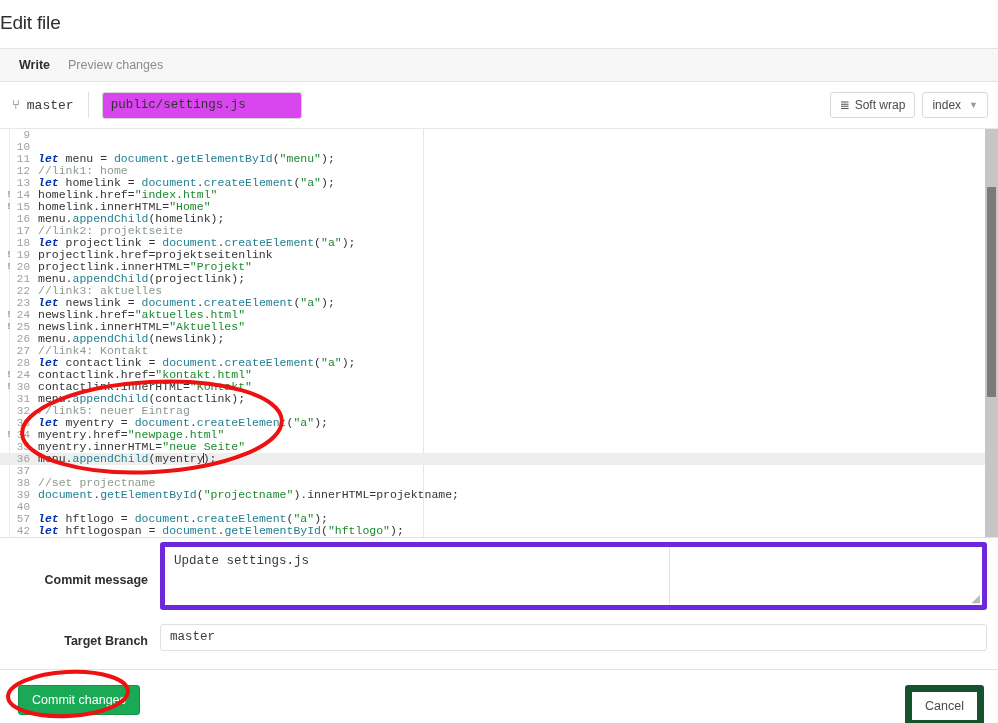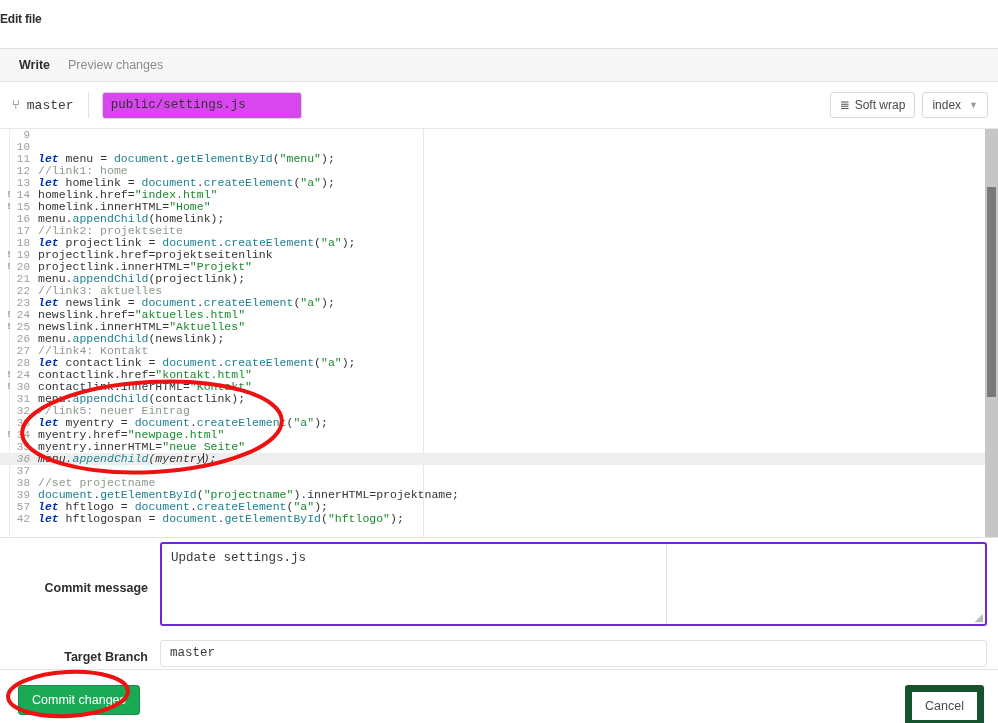--- a/index.html
+++ b/index.html
@@ -8,21 +8,21 @@
     width: 998px; height: 723px;
     background: #ffffff;
     font-family: "Liberation Sans", sans-serif;
     -webkit-font-smoothing: antialiased;
   }
   .page { position: relative; width: 998px; height: 723px; overflow: hidden; background:#fff; }
 
   
   .page-title {
     position: absolute; left: 0; top: 12px;
-    font-size: 12px; font-weight: bold; color: #2e2e2e;
+    font-size: 19px; font-weight: normal; color: #2e2e2e;
     letter-spacing: -0.2px;
   }
 
   
   .editor-card {
     position: absolute; left: 0; top: 48px; width: 998px; height: 490px;
     border: 1px solid #e3e3e3; border-left: none; border-right: none;
     background: #fff;
   }
   .tabbar {
@@ -72,21 +72,21 @@
     position: absolute; left: 9px; top: 0; bottom: 0; width: 1px; background: #ececec;
   }
   .code-divider {
     position: absolute; left: 423px; top: 0; bottom: 0; width: 1px; background: #e6e6e6;
   }
   .code-lines {
     position: absolute; left: 0; top: 0; right: 0;
     font-family: "Liberation Mono", monospace; font-size: 11.5px; line-height: 12px;
   }
   .cl { position: relative; height: 12px; white-space: pre; }
-  .cl.active { background: #eeeeee; font-style: italic; }
+  .cl.active { background: #eeeeee; }
   .ln {
     position: absolute; left: 0; width: 30px; text-align: right;
     color: #a0a0a0; font-size: 11px; user-select: none;
   }
   .mark {
     position: absolute; left: 5px; width: 8px; text-align: center;
     color: #8f8f8f; font-size: 9px; font-weight: bold;
   }
   .src { position: absolute; left: 38px; color: #333; }
 
@@ -114,22 +114,22 @@
   .anno { position: absolute; pointer-events: none; }
 
   
   .form-area { position: absolute; left: 0; top: 542px; width: 998px; }
   .form-row { display: flex; align-items: center; }
   .form-label {
     width: 160px; text-align: right; padding-right: 12px;
     font-size: 12.5px; font-weight: bold; color: #2f2f2f; padding-top: 7px;
   }
   .commit-box {
-    position: relative; width: 827px; height: 84px;
-    border: 2px solid #6d28d9; border-radius: 3px; background: #fff;
+    position: relative; width: 827px; height: 68px;
+    border: 5px solid #6d28d9; border-radius: 3px; background: #fff;
   }
   .commit-text {
     position: absolute; left: 9px; top: 7px;
     font-family: "Liberation Mono", monospace; font-size: 12.5px; color: #3a3a3a;
   }
   .commit-guide {
     position: absolute; left: 504px; top: 0; bottom: 0; width: 1px; background: #e4e4e4;
   }
   .resize-grip {
     position: absolute; right: 2px; bottom: 1px; width: 12px; height: 12px;
@@ -220,20 +220,21 @@
           <div class="cl"><span class="mark">!</span><span class="ln">30</span><span class="src"><span class="pl">contactlink.innerHTML=</span><span class="st">"Kontakt"</span></span></div>
           <div class="cl"><span class="ln">31</span><span class="src"><span class="pl">menu.</span><span class="id">appendChild</span><span class="pl">(contactlink);</span></span></div>
           <div class="cl"><span class="ln">32</span><span class="src"><span class="cm">//link5: neuer Eintrag</span></span></div>
           <div class="cl"><span class="ln">33</span><span class="src"><span class="k">let</span><span class="pl"> myentry </span><span class="pl">= </span><span class="id">document</span><span class="pl">.</span><span class="id">createElement</span><span class="pl">(</span><span class="st">"a"</span><span class="pl">);</span></span></div>
           <div class="cl"><span class="mark">!</span><span class="ln">34</span><span class="src"><span class="pl">myentry.href=</span><span class="st">"newpage.html"</span></span></div>
           <div class="cl"><span class="ln">35</span><span class="src"><span class="pl">myentry.innerHTML=</span><span class="st">"neue Seite"</span></span></div>
           <div class="cl active"><span class="ln">36</span><span class="src"><span class="pl">menu.</span><span class="id">appendChild</span><span class="pl">(myentry</span><span class="cursor"></span><span class="pl">);</span></span></div>
           <div class="cl"><span class="ln">37</span><span class="src"></span></div>
           <div class="cl"><span class="ln">38</span><span class="src"><span class="cm">//set projectname</span></span></div>
           <div class="cl"><span class="ln">39</span><span class="src"><span class="id">document</span><span class="pl">.</span><span class="id">getElementById</span><span class="pl">(</span><span class="st">"projectname"</span><span class="pl">).innerHTML=projektname;</span></span></div>
+          <div class="cl"><span class="ln">40</span><span class="src"></span></div>
           <div class="cl"><span class="ln">57</span><span class="src"><span class="k">let</span><span class="pl"> hftlogo </span><span class="pl">= </span><span class="id">document</span><span class="pl">.</span><span class="id">createElement</span><span class="pl">(</span><span class="st">"a"</span><span class="pl">);</span></span></div>
           <div class="cl"><span class="ln">42</span><span class="src"><span class="k">let</span><span class="pl"> hftlogospan </span><span class="pl">= </span><span class="id">document</span><span class="pl">.</span><span class="id">getElementById</span><span class="pl">(</span><span class="st">"hftlogo"</span><span class="pl">);</span></span></div>
         </div>
       <div class="vscroll">
         <div class="vthumb"></div>
       </div>
     </div>
   </div>
 
   <div class="form-area">

